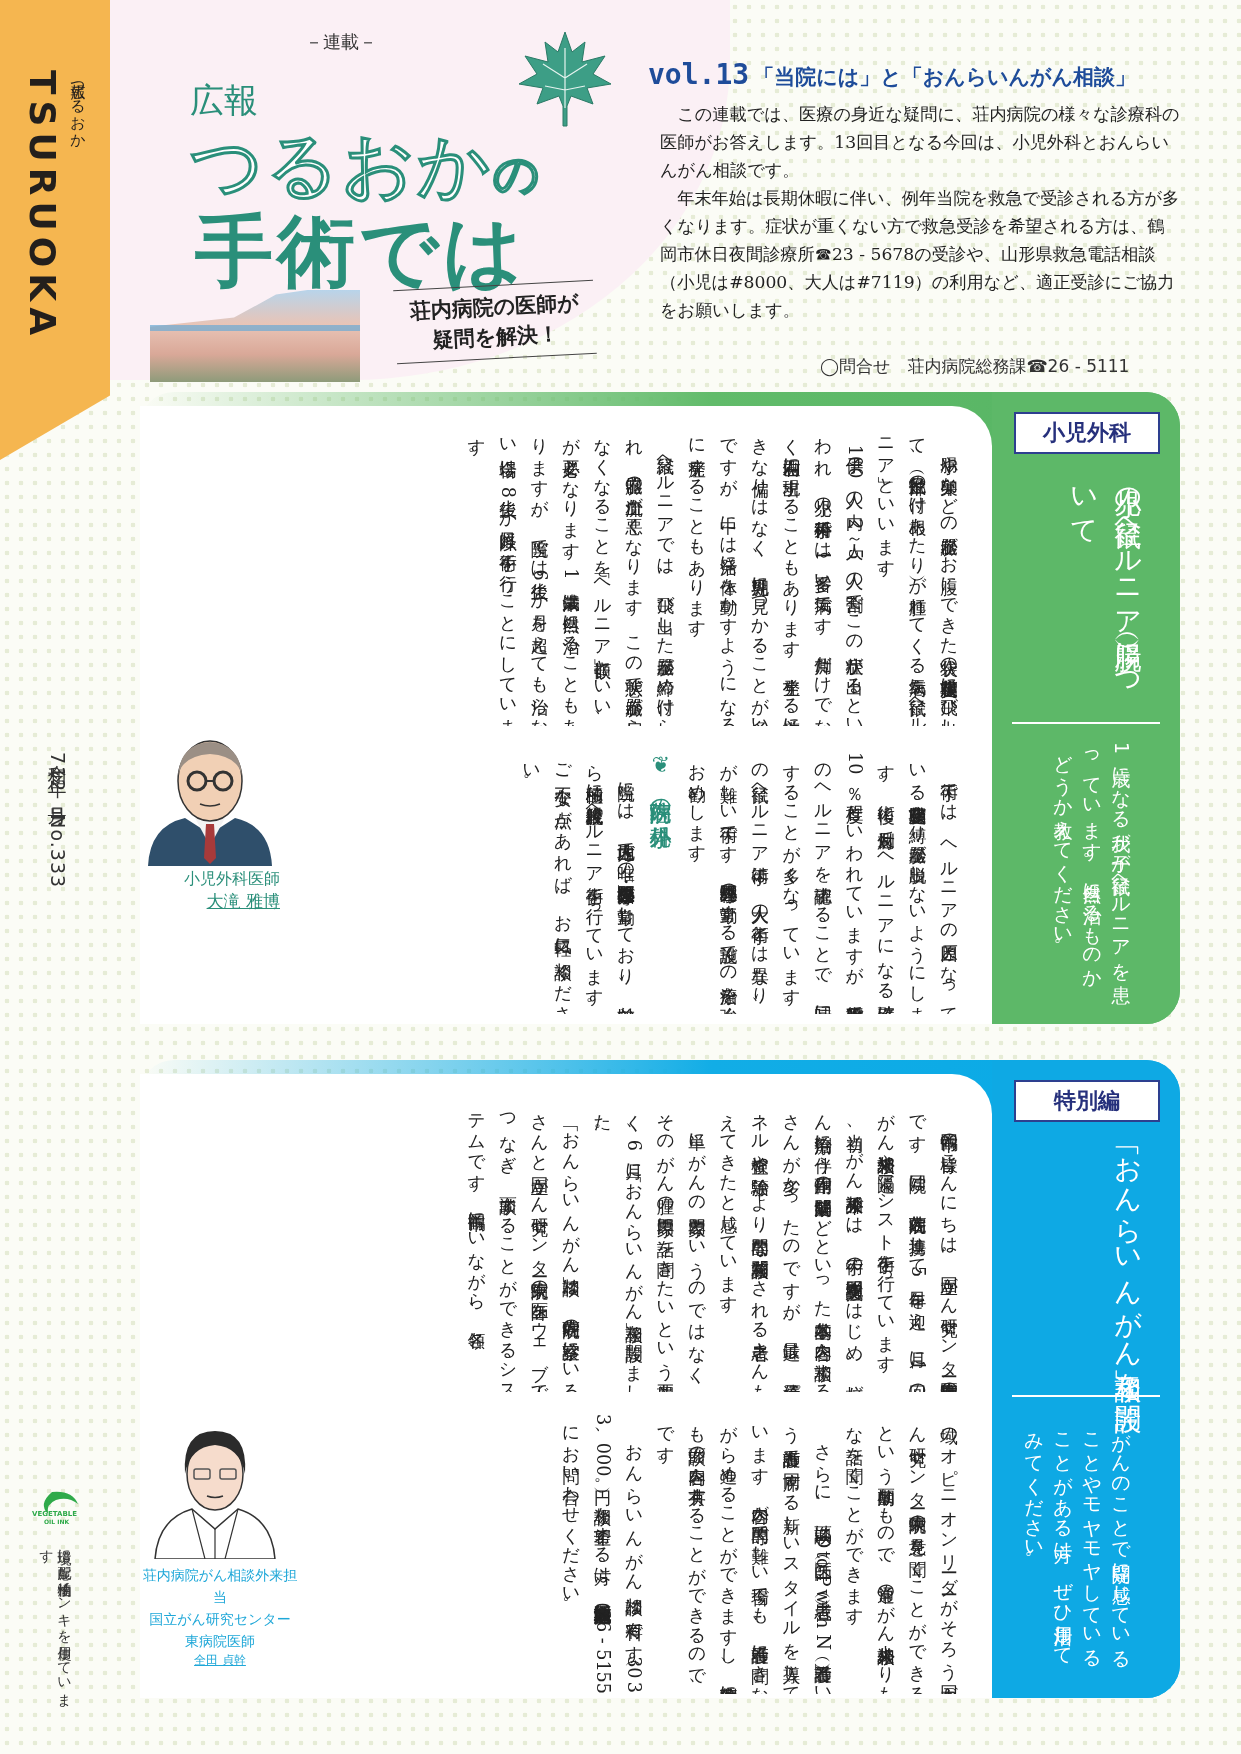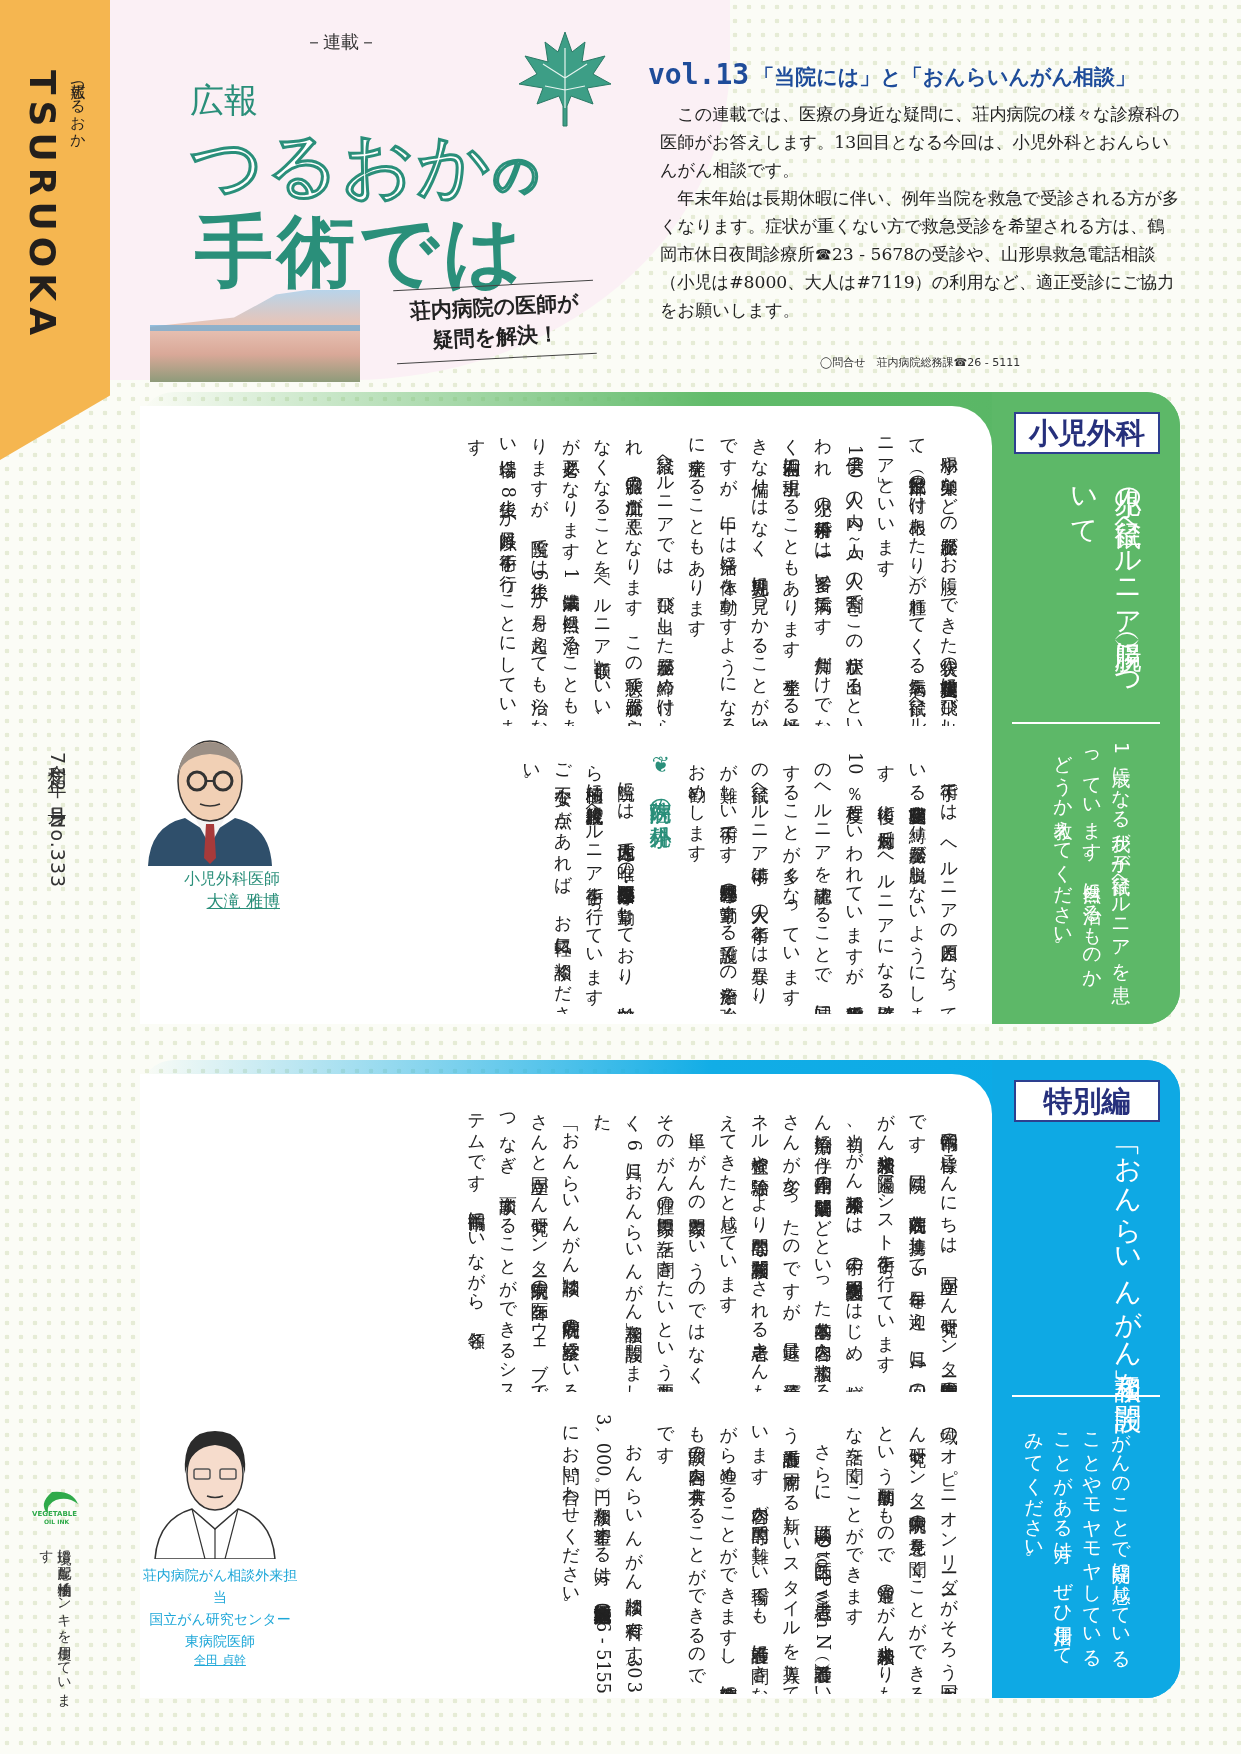--- a/index.html
+++ b/index.html
@@ -79,21 +79,21 @@
   }
   .vol-title .vol { font-size: 28px; font-weight: bold; font-family: "DejaVu Sans Mono", monospace; }
   .vol-title .topic { font-size: 21px; font-weight: bold; margin-left: 4px; }
   .intro {
     position: absolute; left: 660px; top: 100px; width: 520px;
     font-size: 17.2px; line-height: 28px; color: #222;
   }
   .intro p { text-indent: 1em; }
   .contact {
     position: absolute; left: 820px; top: 355px;
-    font-family: "DejaVu Sans", sans-serif; font-size: 11px; color: #333; white-space: nowrap;
+    font-family: "DejaVu Sans", sans-serif; font-size: 17px; color: #333; white-space: nowrap;
   }
 
   
   .panel {
     position: absolute; left: 140px; width: 1040px;
     border-radius: 34px;
   }
   .panel-inner {
     position: absolute; left: 0; top: 14px; bottom: 0; width: 852px;
     background: #fff; border-top-right-radius: 40px;
@@ -101,21 +101,21 @@
   .panel-green { top: 392px; height: 632px; background: linear-gradient(90deg, rgba(95,190,110,0) 0%, #61bb6a 55%, #55b463 100%); }
   .panel-blue  { top: 1060px; height: 638px; background: linear-gradient(90deg, rgba(0,170,230,0) 0%, #12ade6 55%, #08a9e6 100%); }
   .side {
     position: absolute; left: 852px; top: 0; width: 188px; bottom: 0;
   }
   .panel-green .side { background: #5db868; border-radius: 0 34px 34px 0; }
   .panel-blue .side { background: #0ea9e4; border-radius: 0 34px 34px 0; }
   .badge {
     position: absolute; left: 22px; top: 20px; width: 146px; height: 42px;
     background: #fff; border: 2px solid #2d3f8f;
-    font-family: "DejaVu Sans", sans-serif; font-weight: bold; font-size: 29px;
+    font-family: "DejaVu Sans", sans-serif; font-weight: bold; font-size: 22px;
     color: #26307c; text-align: center; line-height: 38px;
   }
   .side-title {
     position: absolute; right: 30px; top: 78px; height: 240px;
     writing-mode: vertical-rl;
     font-family: "DejaVu Sans", sans-serif; font-size: 27px; color: #fff; line-height: 44px;
   }
   .side-rule { position: absolute; left: 20px; right: 20px; height: 2px; background: #fff; }
   .side-q {
     position: absolute; right: 44px;

